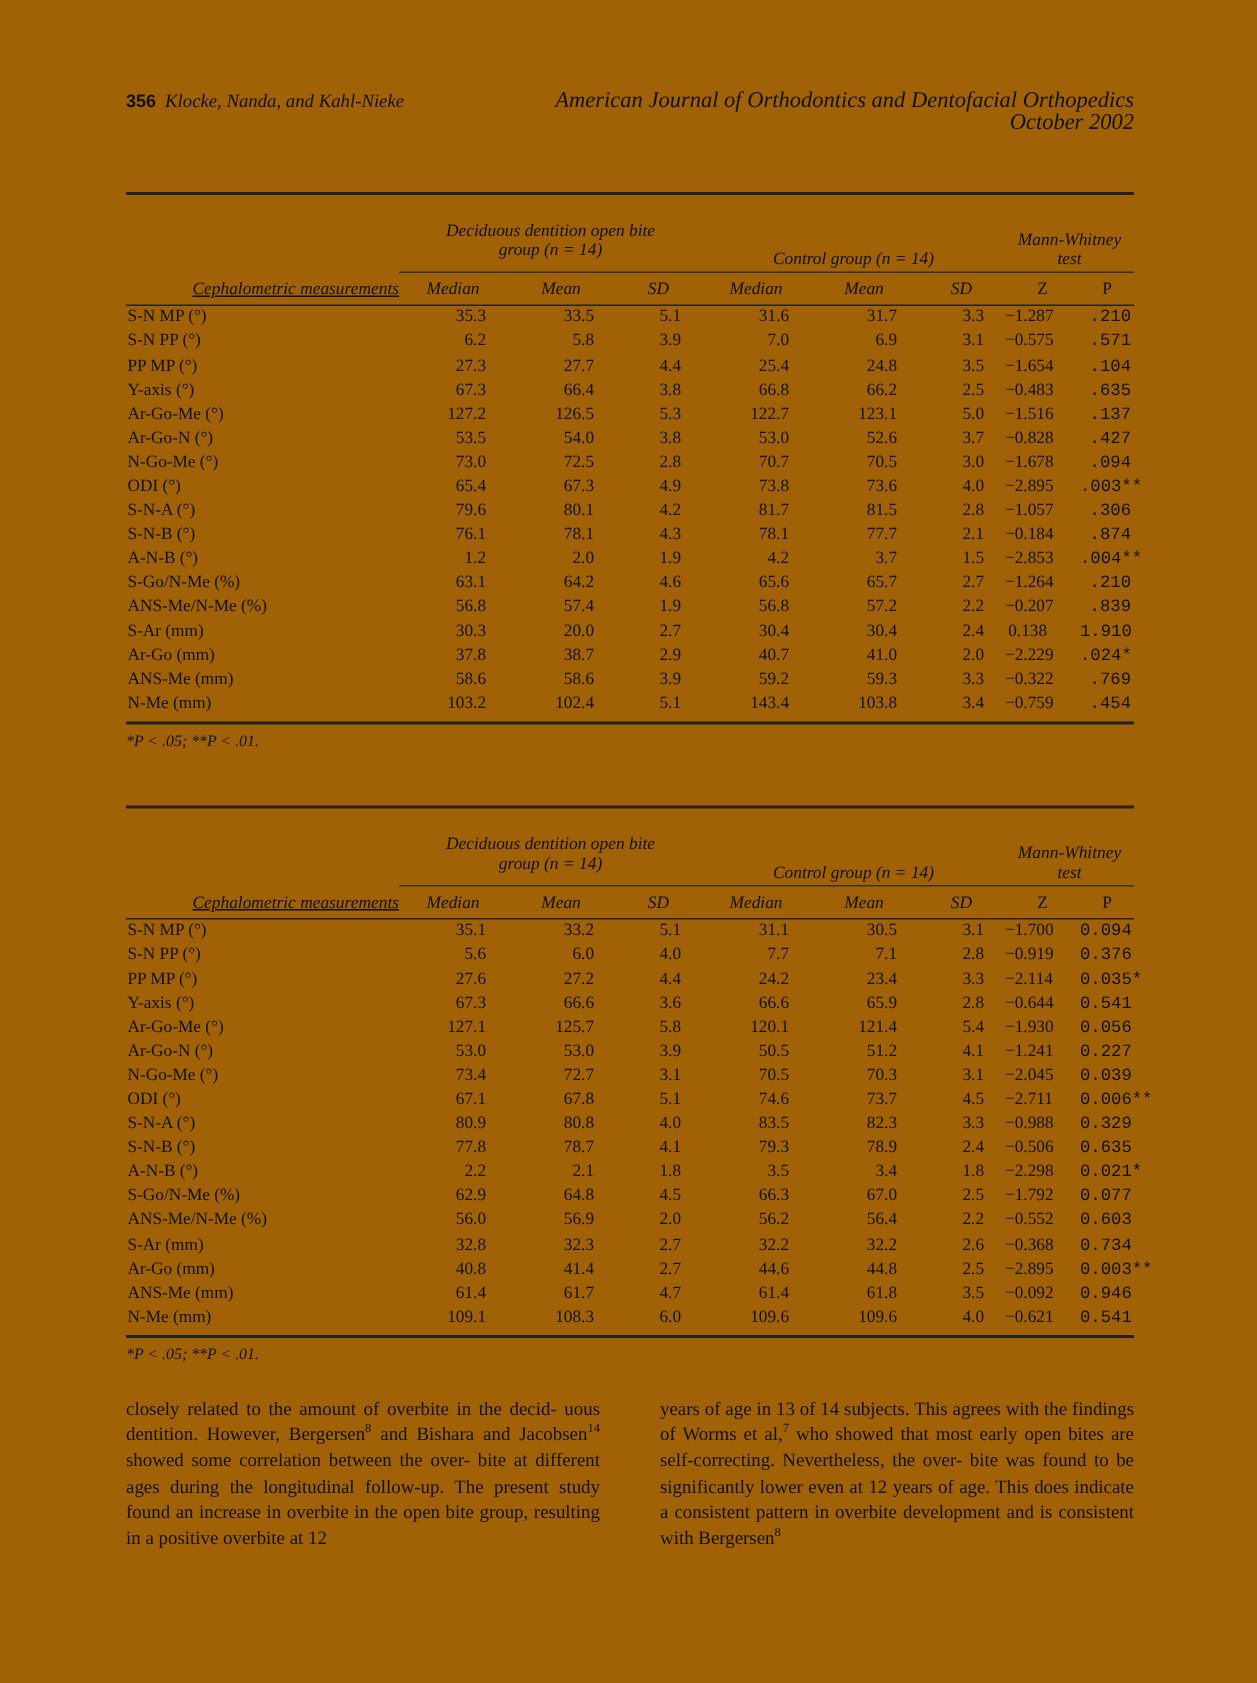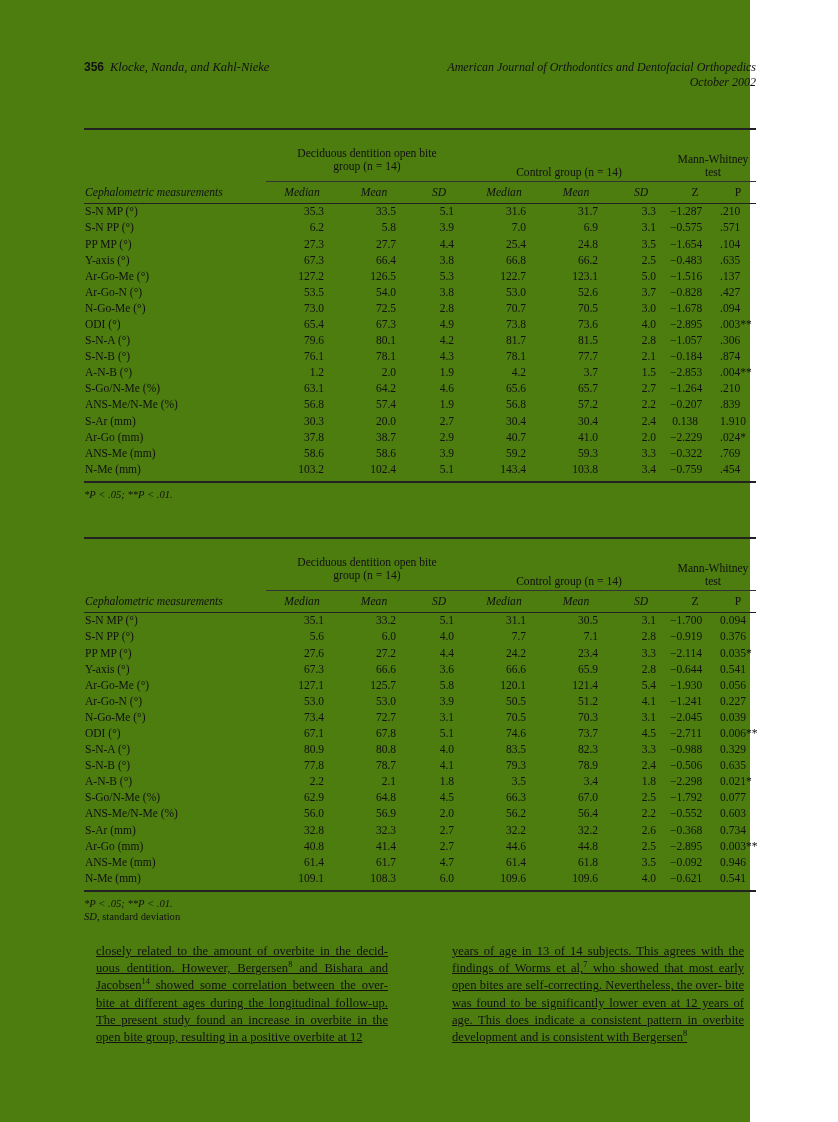--- a/index.html
+++ b/index.html
@@ -11,23 +11,23 @@
     width: 838px;
     height: 1122px;
     position: relative;
     font-family: "Liberation Serif", serif;
     color: #111111;
     overflow: hidden;
   }
   .page {
     position: absolute;
     left: 0; top: 0;
-    width: 750px;
+    width: 838px;
     height: 1122px;
-    background: #4d7c0f;
+    background: #a16207;
   }
 
   
   .runhead {
     position: absolute;
     left: 84px;
     top: 60px;
     width: 672px;
     height: 40px;
   }
@@ -47,21 +47,21 @@
   }
   .runhead-left .authors {
     font-style: italic;
   }
   .runhead-right {
     position: absolute;
     right: 0;
     top: 0;
     text-align: right;
     font-style: italic;
-    font-size: 12px;
+    font-size: 15px;
     line-height: 15px;
     white-space: nowrap;
   }
 
   
   .table-block {
     position: absolute;
     left: 84px;
     width: 672px;
   }
@@ -98,37 +98,39 @@
     line-height: 0;
   }
   .rule-bottom td {
     border-bottom: 2.2px solid #222;
     height: 3px;
     font-size: 0;
     line-height: 0;
   }
 
   tr.group-head th {
+    font-style: italic;
     font-size: 11.6px;
     text-align: center;
     padding: 7px 0 2px 0;
     line-height: 13px;
   }
   tr.group-head th.spanline {
     border-bottom: 1px solid #333;
   }
   tr.col-head th {
     font-style: italic;
     font-size: 11.6px;
     text-align: center;
     padding: 4px 0 4px 0;
   }
   tr.col-head th.lbl {
-    text-align: left;
+    text-align: right;
     padding-left: 1px;
+    text-decoration: underline;
   }
   tr.col-head th.upright {
     font-style: normal;
   }
   tr.col-head-line th {
     border-bottom: 1.6px solid #222;
   }
 
   tbody tr.drow td {
     padding: 1.35px 0 1.35px 0;
@@ -144,23 +146,24 @@
     text-align: right;
     padding-right: 14px !important;
     white-space: nowrap;
   }
   td.num-z {
     text-align: right;
     padding-right: 22px !important;
     white-space: nowrap;
   }
   td.num-p {
-    text-align: left;
+    text-align: right;
     padding-right: 2px !important;
     white-space: nowrap;
+    font-family: Liberation Mono, monospace;
   }
 
   .table-notes {
     margin-top: 5px;
     font-size: 10.6px;
     line-height: 13px;
   }
   .table-notes div { white-space: nowrap; }
   .table-notes i { }
 
@@ -174,21 +177,21 @@
   }
   .bcol {
     position: absolute;
     top: 0;
     width: 316px;
     font-size: 12.6px;
     line-height: 17.2px;
     text-align: justify;
     text-justify: inter-word;
   }
-  .bcol p { margin: 12px; text-decoration: underline; }
+  .bcol p { margin: 0; }
   #body-col-left { left: 0; }
   #body-col-right { left: 356px; }
   sup {
     font-size: 8.4px;
     vertical-align: super;
     line-height: 0;
   }
 </style>
 </head>
 <body>
@@ -687,23 +690,20 @@
         <tr class="rule-bottom">
             <td colspan="9"></td>
           </tr>
       </tfoot>
     </table>
 
     <div class="table-notes">
       <div>
         <i>*P &lt; .05; **P &lt; .01.</i>
       </div>
-      <div>
-        <i>SD</i><span>, standard deviation</span>
-      </div>
     </div>
   </div>
 
   <div class="body-cols">
     <div class="bcol" id="body-col-left">
       <p id="body-left-p">closely related to the amount of overbite in the decid- uous dentition. However, Bergersen<sup>8</sup> and Bishara and Jacobsen<sup>14</sup> showed some correlation between the over- bite at different ages during the longitudinal follow-up. The present study found an increase in overbite in the open bite group, resulting in a positive overbite at 12</p>
     </div>
     <div class="bcol" id="body-col-right">
       <p id="body-right-p">years of age in 13 of 14 subjects. This agrees with the findings of Worms et al,<sup>7</sup> who showed that most early open bites are self-correcting. Nevertheless, the over- bite was found to be significantly lower even at 12 years of age. This does indicate a consistent pattern in overbite development and is consistent with Bergersen<sup>8</sup></p>
     </div>

